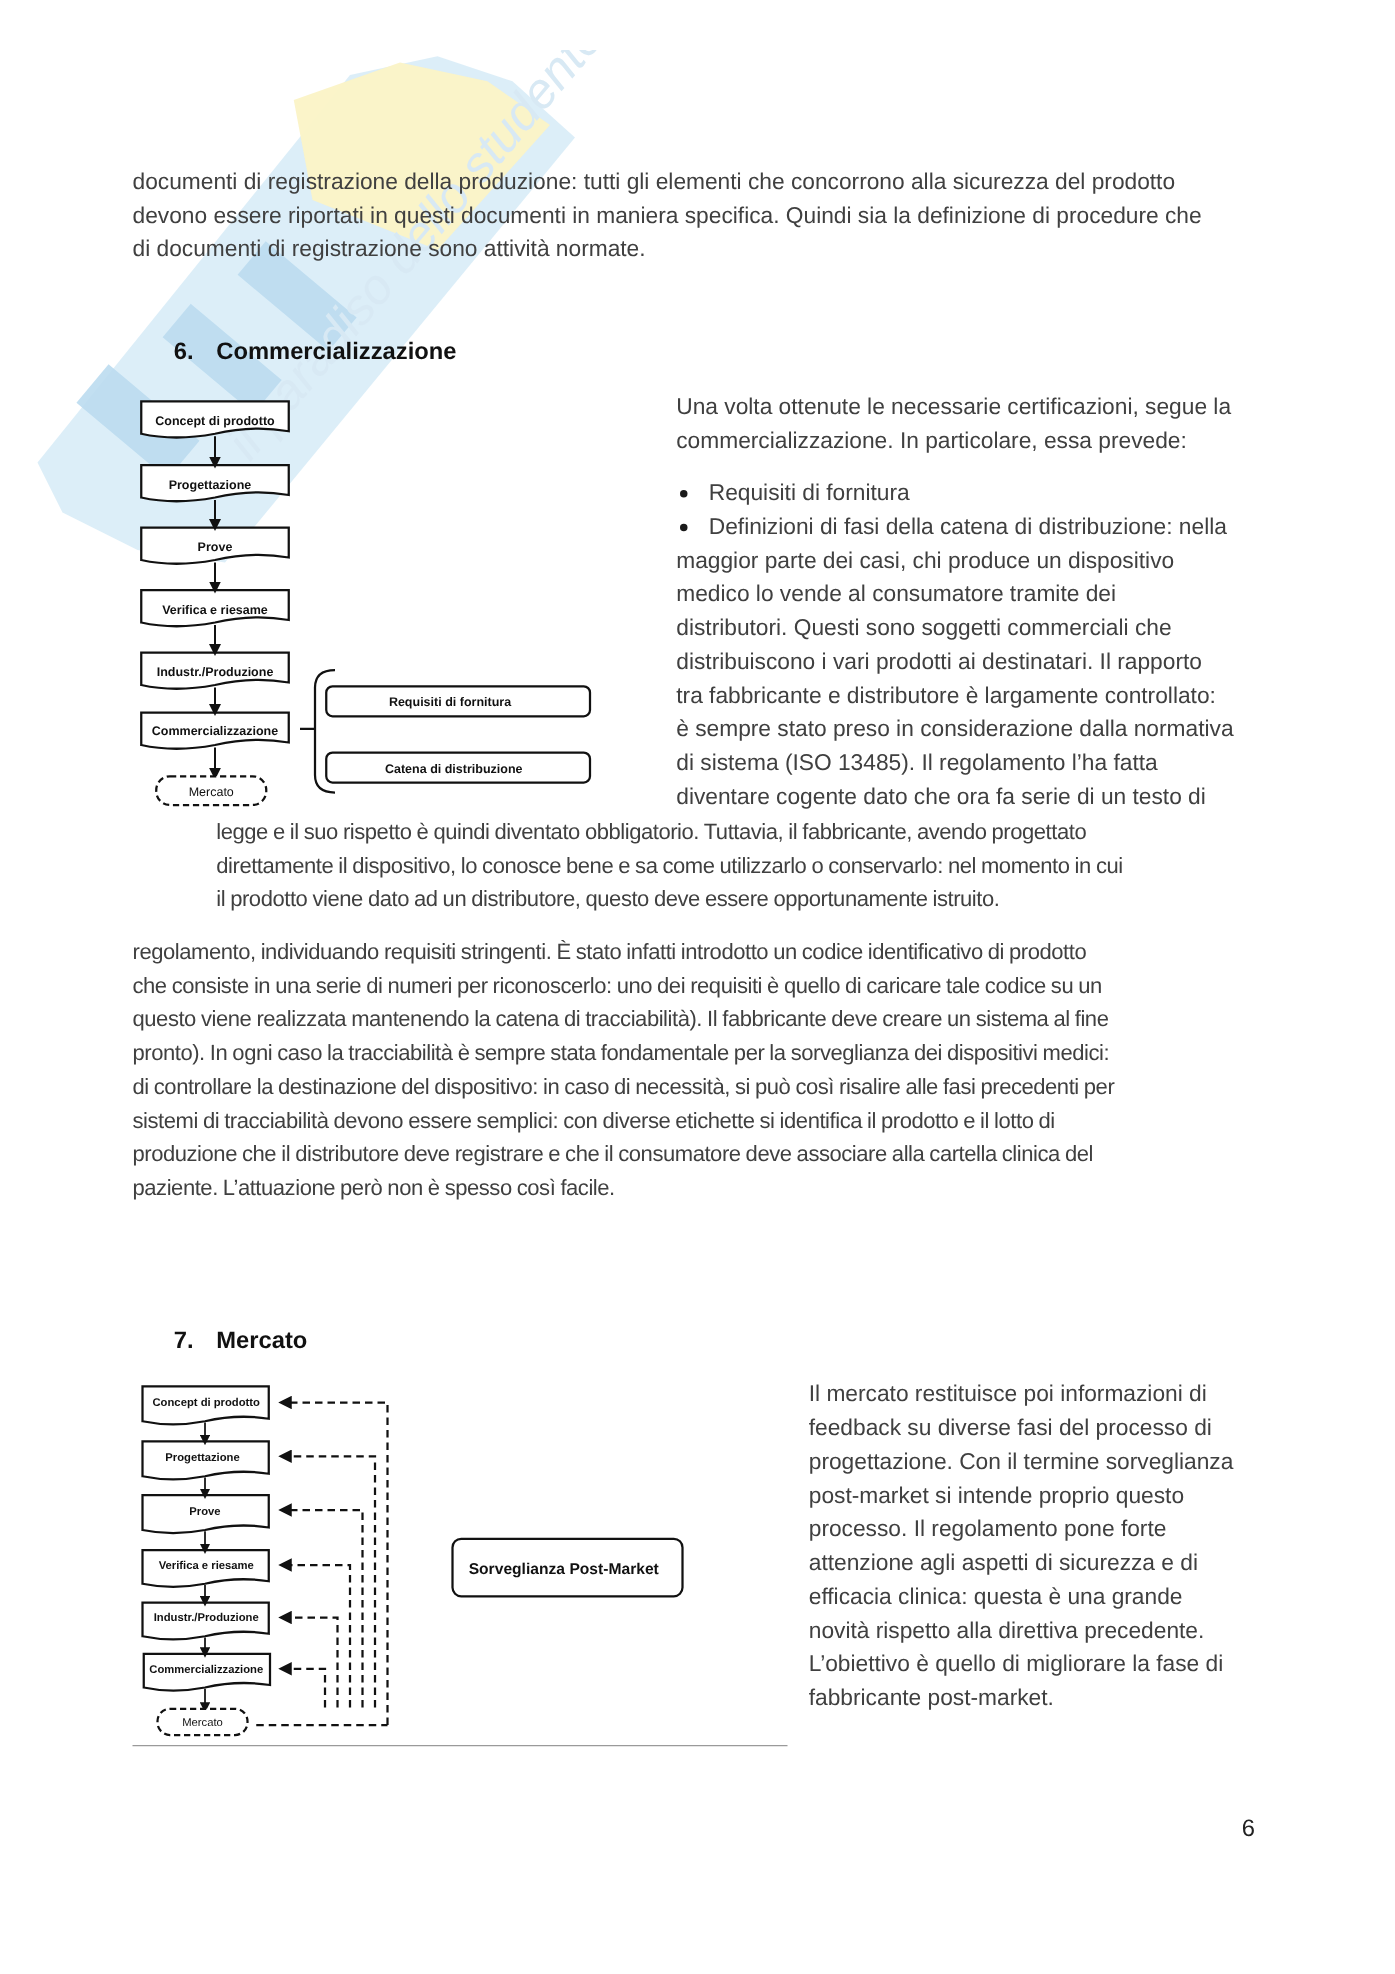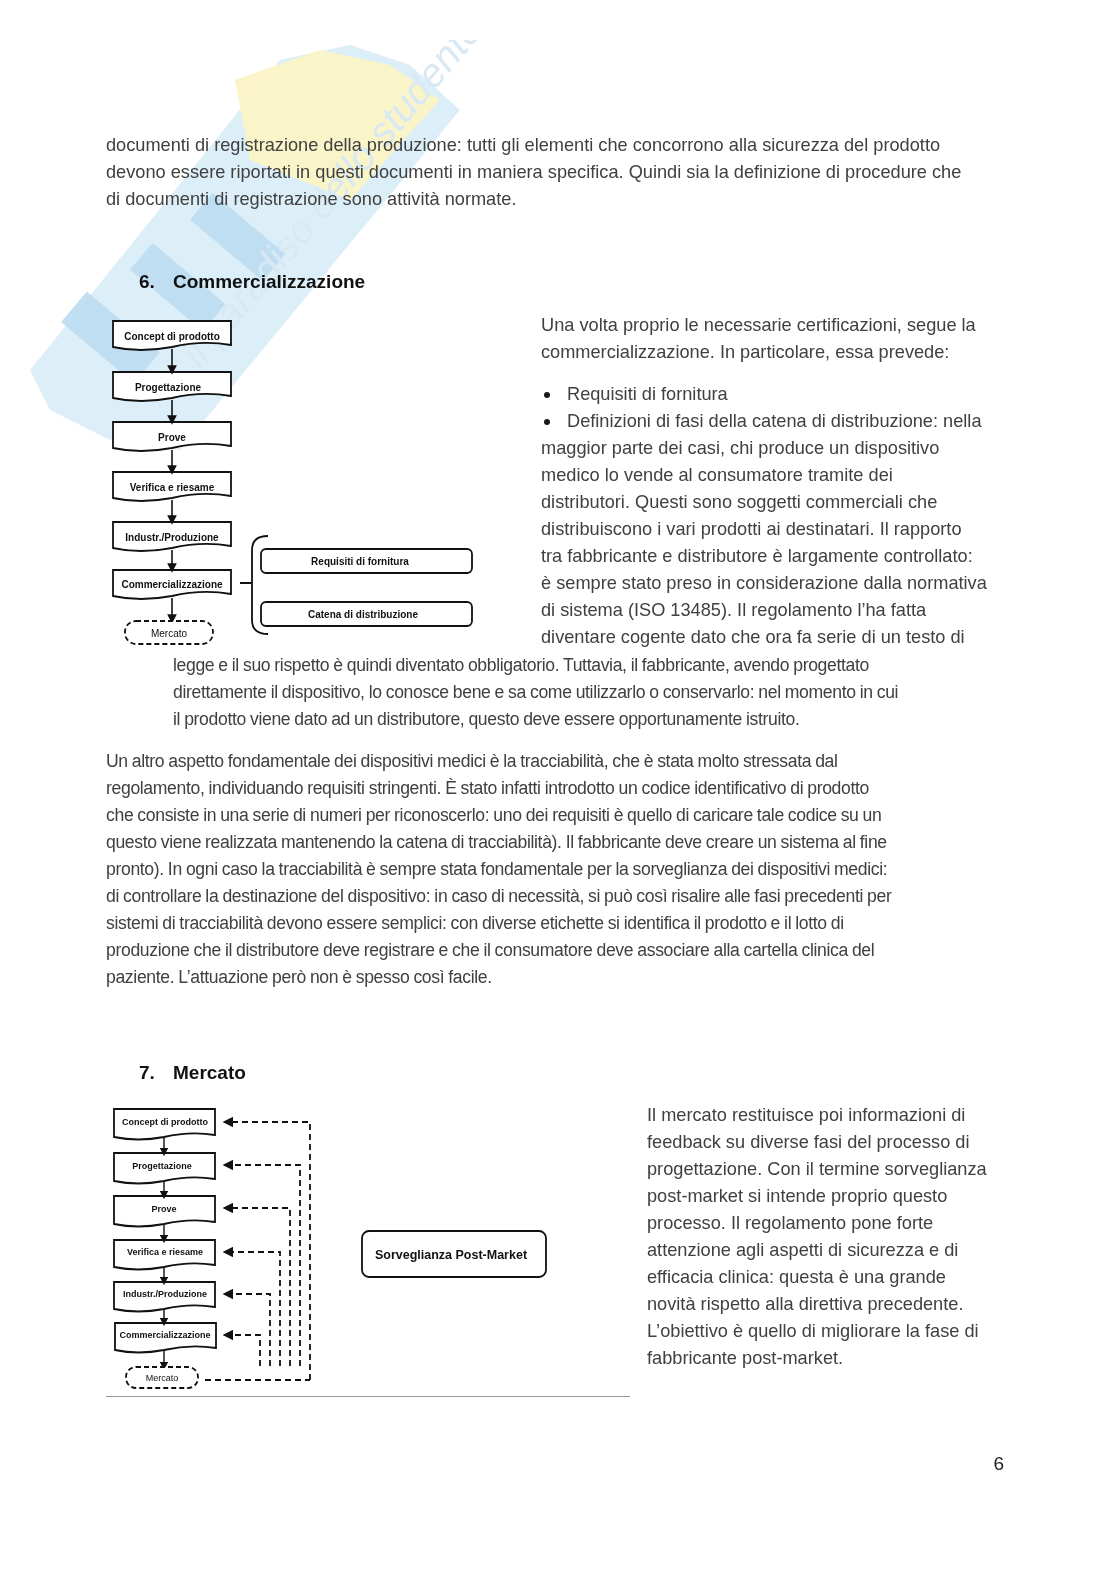--- a/index.html
+++ b/index.html
@@ -76,42 +76,41 @@
   <path d="M140,273 H152 M168,226 Q152,226 152,240 V310 Q152,324 168,324" fill="none" stroke="#111" stroke-width="1.8"></path>
   <rect x="161" y="239" width="211" height="24" rx="5" fill="#fff" stroke="#111" stroke-width="1.8"></rect>
   <rect x="161" y="292" width="211" height="24" rx="5" fill="#fff" stroke="#111" stroke-width="1.8"></rect>
   <g font-size="10" fill="#111" text-anchor="middle">
     <text x="260" y="255">Requisiti di fornitura</text>
     <text x="263" y="308">Catena di distribuzione</text>
   </g>
 </svg>
 
 <div class="text" style="left:541px; top:312px; width:470px;">
-  <p>Una volta proprio le necessarie certificazioni, segue la</p>
+  <p>Una volta ottenute le necessarie certificazioni, segue la</p>
   <p style="margin-bottom:15px;">commercializzazione. In particolare, essa prevede:</p>
   <p class="bullet">Requisiti di fornitura</p>
   <p class="bullet">Definizioni di fasi della catena di distribuzione: nella</p>
   <p>maggior parte dei casi, chi produce un dispositivo</p>
   <p>medico lo vende al consumatore tramite dei</p>
   <p>distributori. Questi sono soggetti commerciali che</p>
   <p>distribuiscono i vari prodotti ai destinatari. Il rapporto</p>
   <p>tra fabbricante e distributore è largamente controllato:</p>
   <p>è sempre stato preso in considerazione dalla normativa</p>
   <p>di sistema (ISO 13485). Il regolamento l’ha fatta</p>
   <p>diventare cogente dato che ora fa serie di un testo di</p>
 </div>
 
 <div class="text cond" style="left:173px; top:652px; width:850px;">
   <p>legge e il suo rispetto è quindi diventato obbligatorio. Tuttavia, il fabbricante, avendo progettato</p>
   <p>direttamente il dispositivo, lo conosce bene e sa come utilizzarlo o conservarlo: nel momento in cui</p>
   <p>il prodotto viene dato ad un distributore, questo deve essere opportunamente istruito.</p>
 </div>
 
 <div class="text cond" style="left:106px; top:748px; width:910px;">
-  <p>Un altro aspetto fondamentale dei dispositivi medici è la tracciabilità, che è stata molto stressata dal</p>
   <p>regolamento, individuando requisiti stringenti. È stato infatti introdotto un codice identificativo di prodotto</p>
   <p>che consiste in una serie di numeri per riconoscerlo: uno dei requisiti è quello di caricare tale codice su un</p>
   <p>questo viene realizzata mantenendo la catena di tracciabilità). Il fabbricante deve creare un sistema al fine</p>
   <p>pronto). In ogni caso la tracciabilità è sempre stata fondamentale per la sorveglianza dei dispositivi medici:</p>
   <p>di controllare la destinazione del dispositivo: in caso di necessità, si può così risalire alle fasi precedenti per</p>
   <p>sistemi di tracciabilità devono essere semplici: con diverse etichette si identifica il prodotto e il lotto di</p>
   <p>produzione che il distributore deve registrare e che il consumatore deve associare alla cartella clinica del</p>
   <p>paziente. L’attuazione però non è spesso così facile.</p>
 </div>
 

